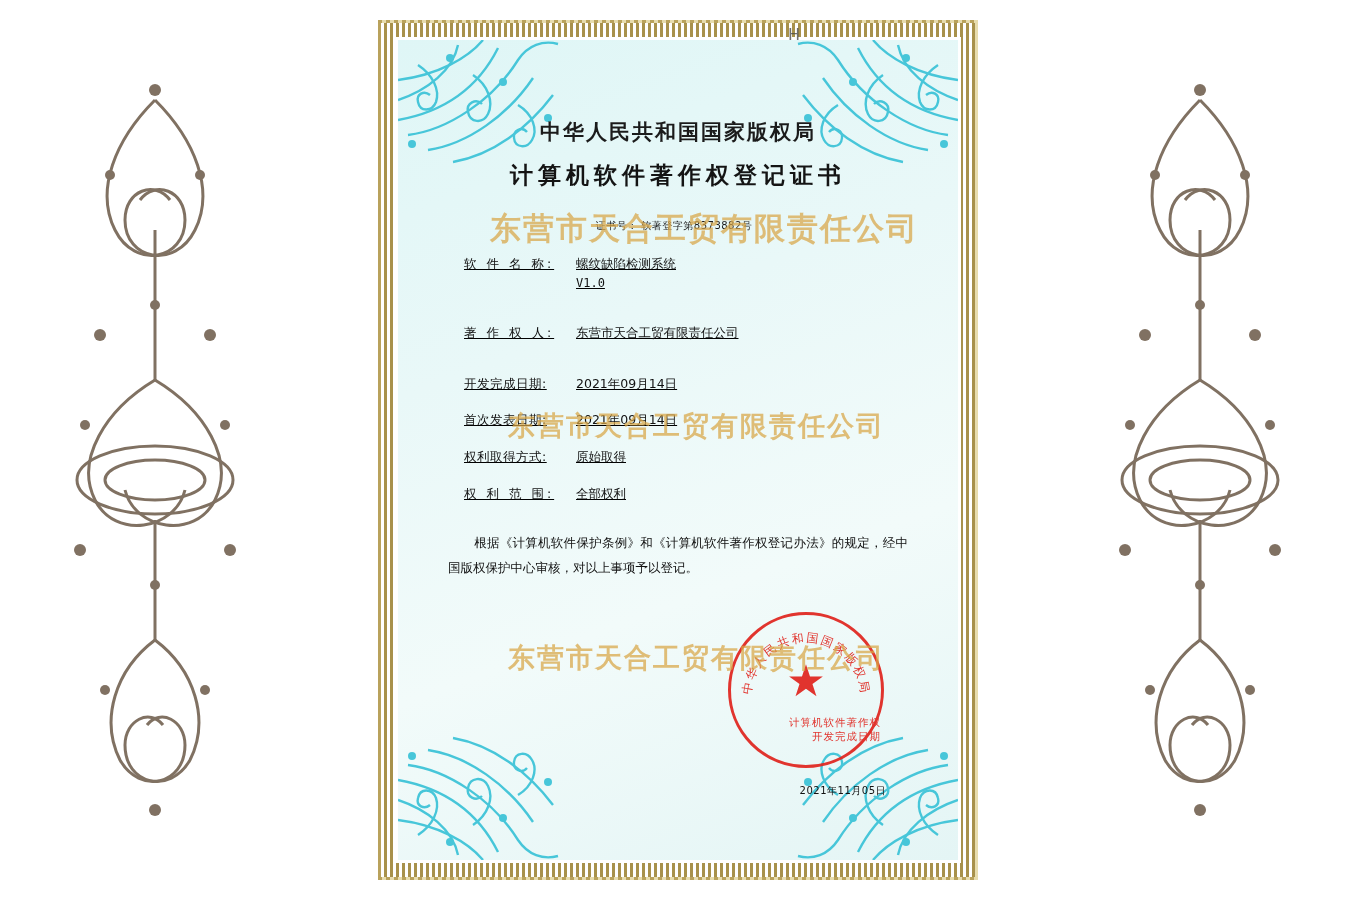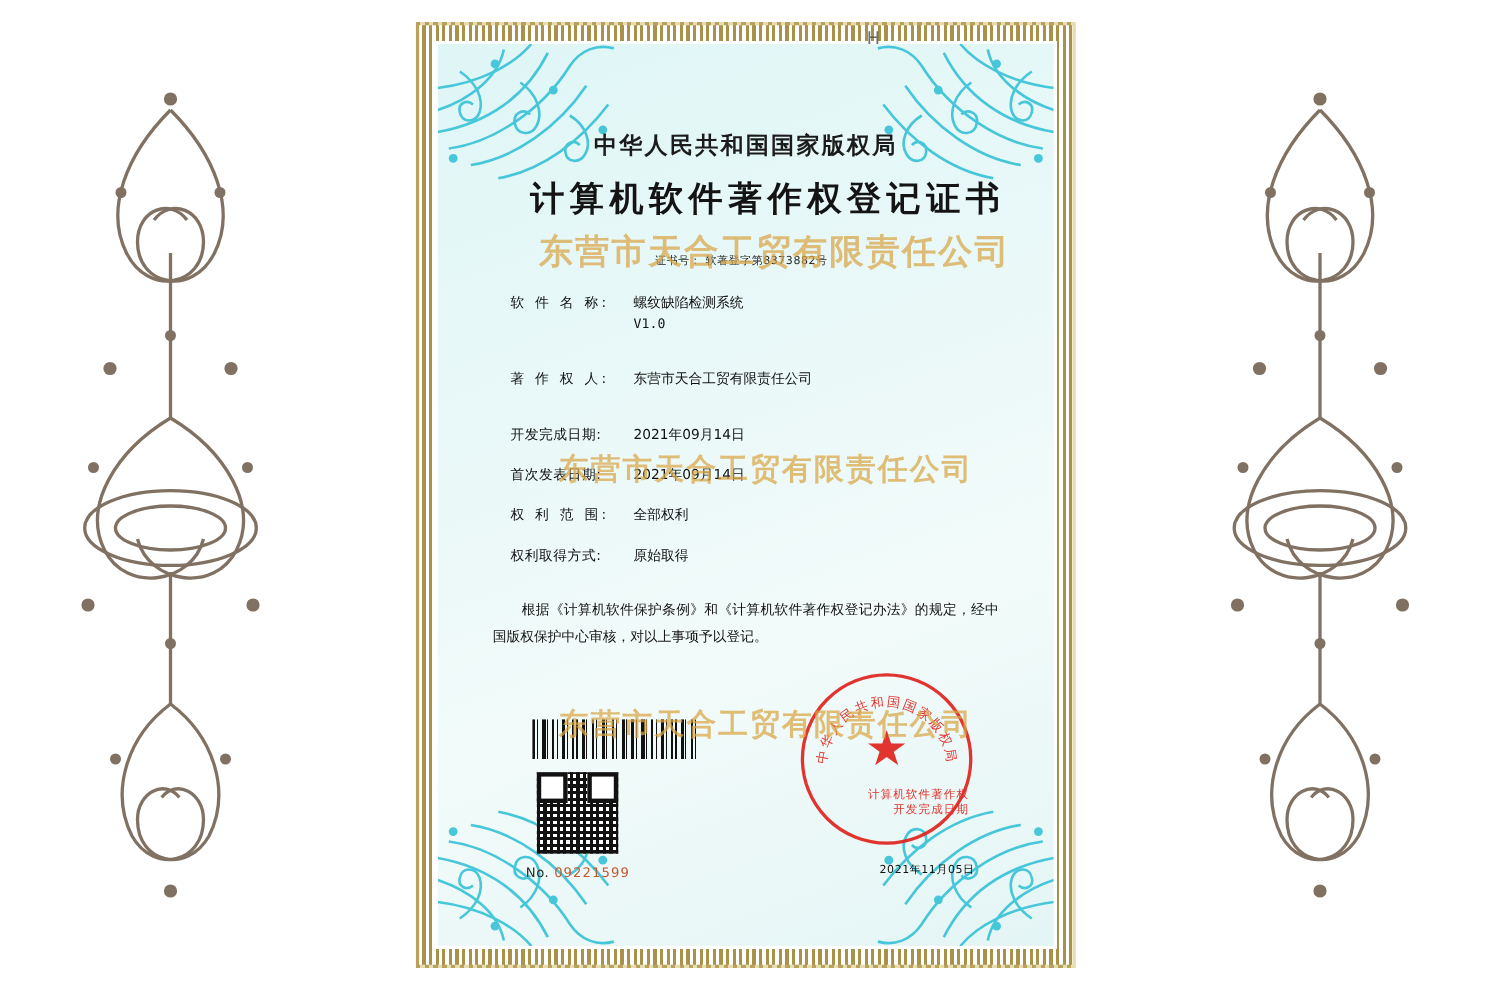--- a/index.html
+++ b/index.html
@@ -101,39 +101,40 @@
   }
   .title-main {
     text-align: center;
     font-size: 21px;
     font-weight: bold;
     letter-spacing: 2px;
     color: #1b1b1b;
     font-family: "DejaVu Serif", "Liberation Serif", serif;
   }
   .title-sub {
-    text-align: right;
-    font-size: 31px;
+    text-align: center;
+    font-size: 23px;
     font-weight: bold;
     letter-spacing: 5px;
     margin-top: 14px;
     color: #141414;
     font-family: "DejaVu Serif", "Liberation Serif", serif;
   }
   .cert-no {
     text-align: center;
     font-size: 10px;
     color: #1c1c1c;
     margin-top: 28px;
     padding-right: 8px;
     letter-spacing: .5px;
   }
   .fields {
     margin-top: 22px;
     padding-left: 22px;
+    text-decoration: underline;
   }
   .field-row {
     display: flex;
     align-items: flex-start;
     font-size: 12.5px;
     color: #111;
     margin-bottom: 18px;
     line-height: 1.5;
   }
   .field-label {
@@ -436,46 +437,38 @@
           <div class="field-label tight">开发完成日期:</div>
           <div class="field-value">2021年09月14日</div>
         </div>
 
         <div class="field-row">
           <div class="field-label tight">首次发表日期:</div>
           <div class="field-value">2021年09月14日</div>
         </div>
 
         <div class="field-row">
+          <div class="field-label tight">权利取得方式:</div>
+          <div class="field-value">原始取得</div>
+        </div>
+
+        <div class="field-row">
           <div class="field-label">权 利 范 围:</div>
           <div class="field-value">全部权利</div>
-        </div>
-
-        <div class="field-row">
-          <div class="field-label tight">权利取得方式:</div>
-          <div class="field-value">原始取得</div>
         </div>
 
 
       </div>
 
       <div class="paragraph">
         <span class="indent"></span><span>根据《计算机软件保护条例》和《计算机软件著作权登记办法》的规定，经中国版权保护中心审核，对以上事项予以登记。</span>
       </div>
 
     </div>
 
-    <div class="codes">
-      <div class="barcode"></div>
-      <div class="qr"></div>
-      <div class="serial">
-        <span>No.</span>
-        <span class="num">09221599</span>
-      </div>
-    </div>
 
     <div class="seal">
       <div class="arc">
         <svg viewBox="0 0 150 150" xmlns="http://www.w3.org/2000/svg">
           <defs>
             <path id="sealArc" d="M 20 82 A 55 55 0 0 1 130 82"></path>
           </defs>
           <text>
             <textPath href="#sealArc" startOffset="50%" text-anchor="middle">中华人民共和国国家版权局</textPath>
           </text>

